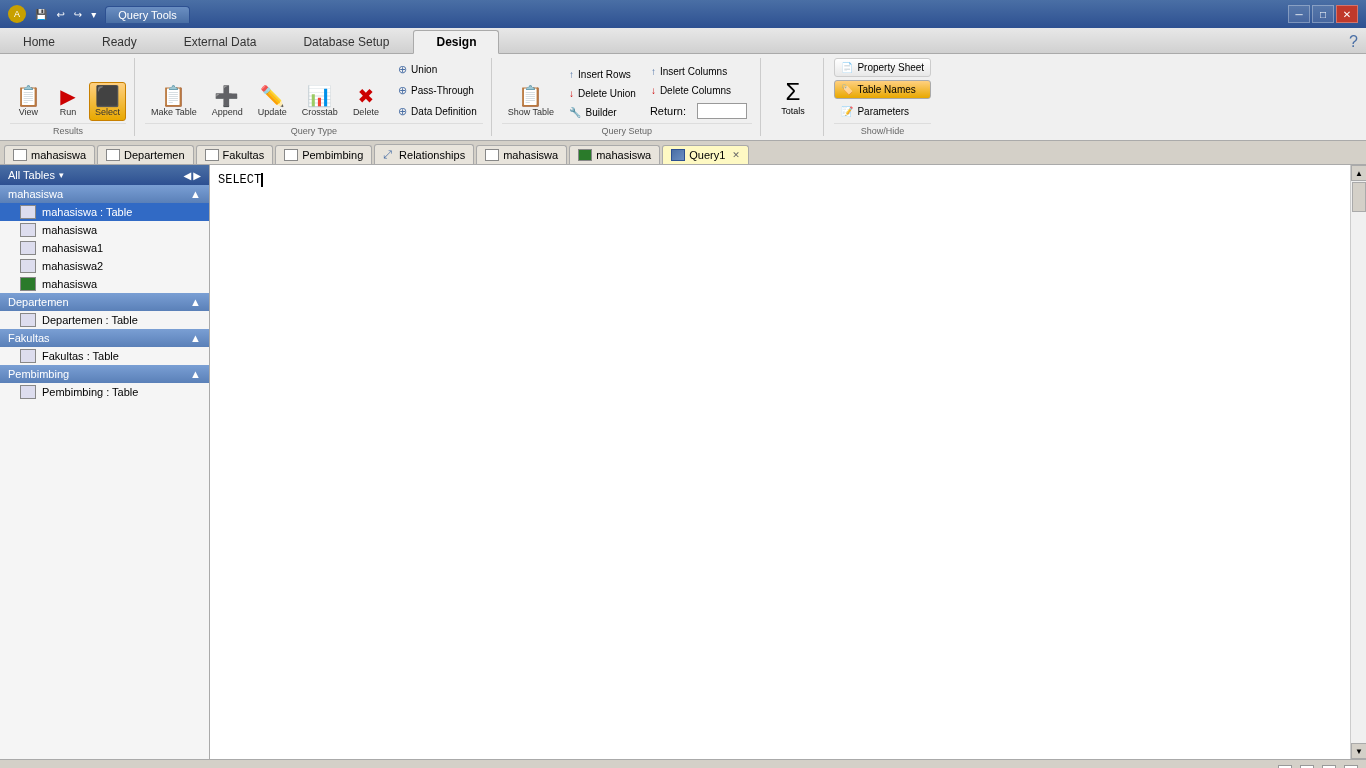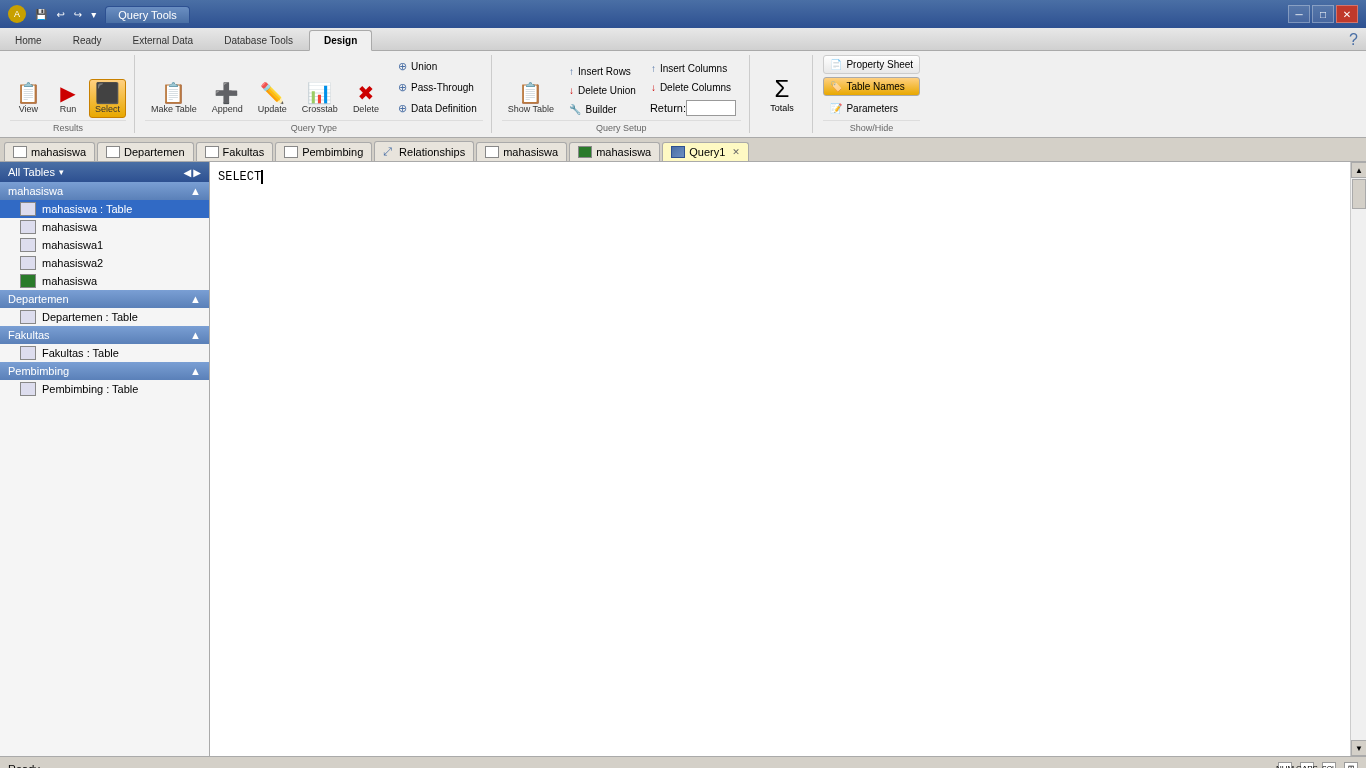--- a/index.html
+++ b/index.html
@@ -30,21 +30,21 @@
       padding: 2px 12px;
       color: white;
       font-size: 11px;
       margin-right: 4px;
       border-radius: 4px 4px 0 0;
     }
 
     
     .ribbon { background: #f0f0f0; border-bottom: 1px solid #aaa; }
     .ribbon-tabs { display: flex; background: linear-gradient(to bottom, #e8e8e8 0%, #d0d0d0 100%); border-bottom: 1px solid #aaa; padding-top: 2px; }
-    .ribbon-tab { padding: 4px 14px; font-size: 10px; cursor: pointer; color: #333; border: 1px solid transparent; border-bottom: none; margin-right: 1px; border-radius: 3px 3px 0 0; }
+    .ribbon-tab { padding: 4px 22px; font-size: 12px; cursor: pointer; color: #333; border: 1px solid transparent; border-bottom: none; margin-right: 1px; border-radius: 3px 3px 0 0; }
     .ribbon-tab.active { background: #f0f0f0; border-color: #aaa; border-bottom: 1px solid #f0f0f0; font-weight: bold; color: #000; margin-bottom: -1px; z-index: 1; text-align: center; }
 
     .ribbon-content { display: flex; padding: 4px 6px; background: #f0f0f0; gap: 2px; }
     .ribbon-group { display: flex; flex-direction: column; border-right: 1px solid #ccc; padding: 0 8px 0 4px; margin-right: 4px; }
     .ribbon-group-items { display: flex; align-items: flex-end; gap: 3px; flex: 1; }
     .ribbon-group-label { text-align: center; font-size: 9px; color: #666; margin-top: 2px; padding-top: 2px; border-top: 1px solid #ddd; }
     .ribbon-btn { display: flex; flex-direction: column; align-items: center; padding: 3px 5px; cursor: pointer; border: 1px solid transparent; border-radius: 3px; min-width: 36px; }
     .ribbon-btn.active { background: linear-gradient(to bottom, #ffd080 0%, #e8a800 100%); border-color: #c88000; }
     .ribbon-btn-icon { font-size: 20px; line-height: 1; }
     .ribbon-btn-label { font-size: 9px; color: #333; text-align: center; margin-top: 1px; }
@@ -134,21 +134,21 @@
     <button class="title-btn">□</button>
     <button class="title-btn close">✕</button>
   </div>
 </div>
 
 <div class="ribbon">
   <div class="ribbon-tabs">
     <div class="ribbon-tab">Home</div>
     <div class="ribbon-tab">Ready</div>
     <div class="ribbon-tab">External Data</div>
-    <div class="ribbon-tab">Database Tools</div>
+    <div class="ribbon-tab">Database Setup</div>
     <div class="ribbon-tab active">Design</div>
     <div style="margin-left:auto; display:flex; align-items:center;">
       <span style="font-size:16px; color:#4a6fa5; cursor:pointer; padding: 0 8px;">?</span>
     </div>
   </div>
 
   <div class="ribbon-content">
 
     <div class="ribbon-group">
       <div class="ribbon-group-items">
@@ -230,21 +230,21 @@
         </div>
         <div style="display:flex; flex-direction:column; gap:2px;">
           <div class="ribbon-btn-small">
             <span style="color:#4a6fa5;">↑</span>
             <span>Insert Columns</span>
           </div>
           <div class="ribbon-btn-small">
             <span style="color:#c00;">↓</span>
             <span>Delete Columns</span>
           </div>
-          <div style="display:flex; align-items:center; gap:0; padding: 2px 5px;">
+          <div style="display:flex; align-items:center; gap:11px; padding: 2px 5px;">
             <span>Return:</span>
             <input class="return-input" type="text" value="" style="">
           </div>
         </div>
       </div>
       <div class="ribbon-group-label">Query Setup</div>
     </div>
 
     <div class="ribbon-group">
       <div class="ribbon-group-items">

